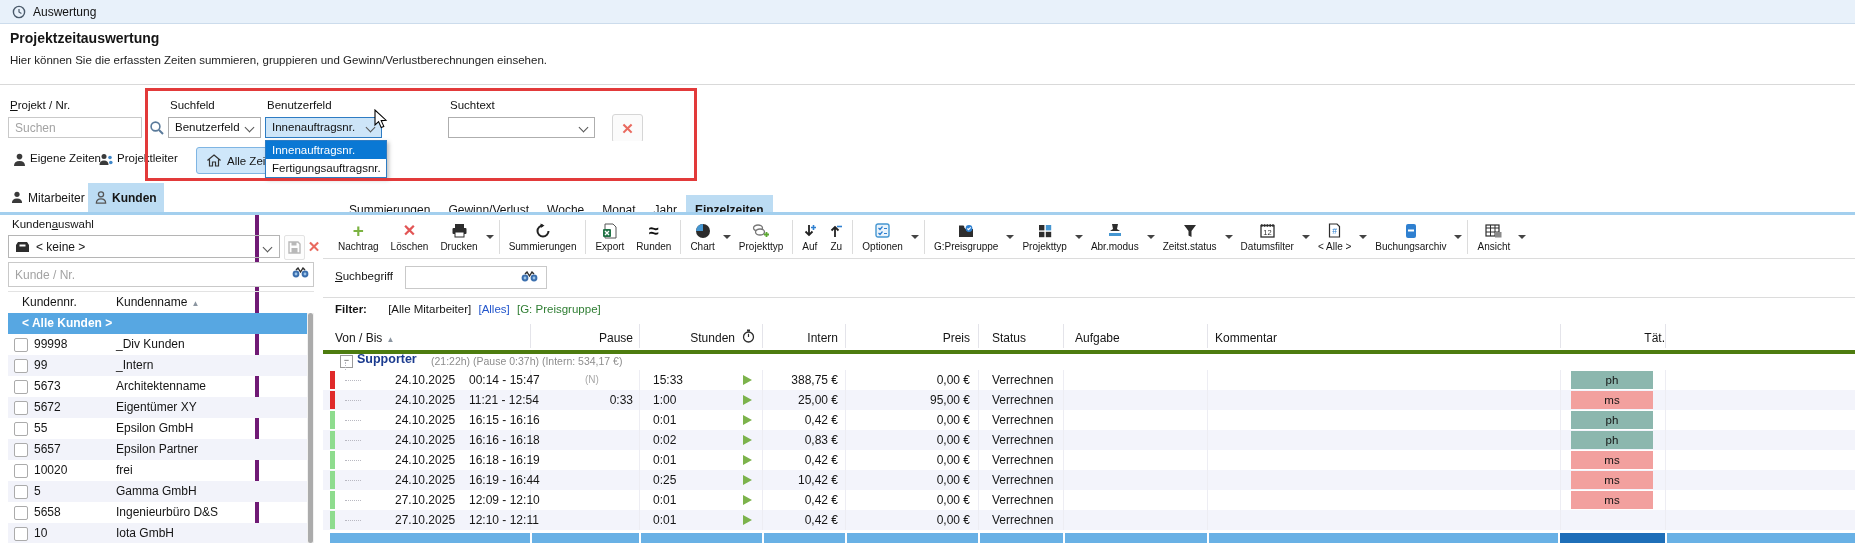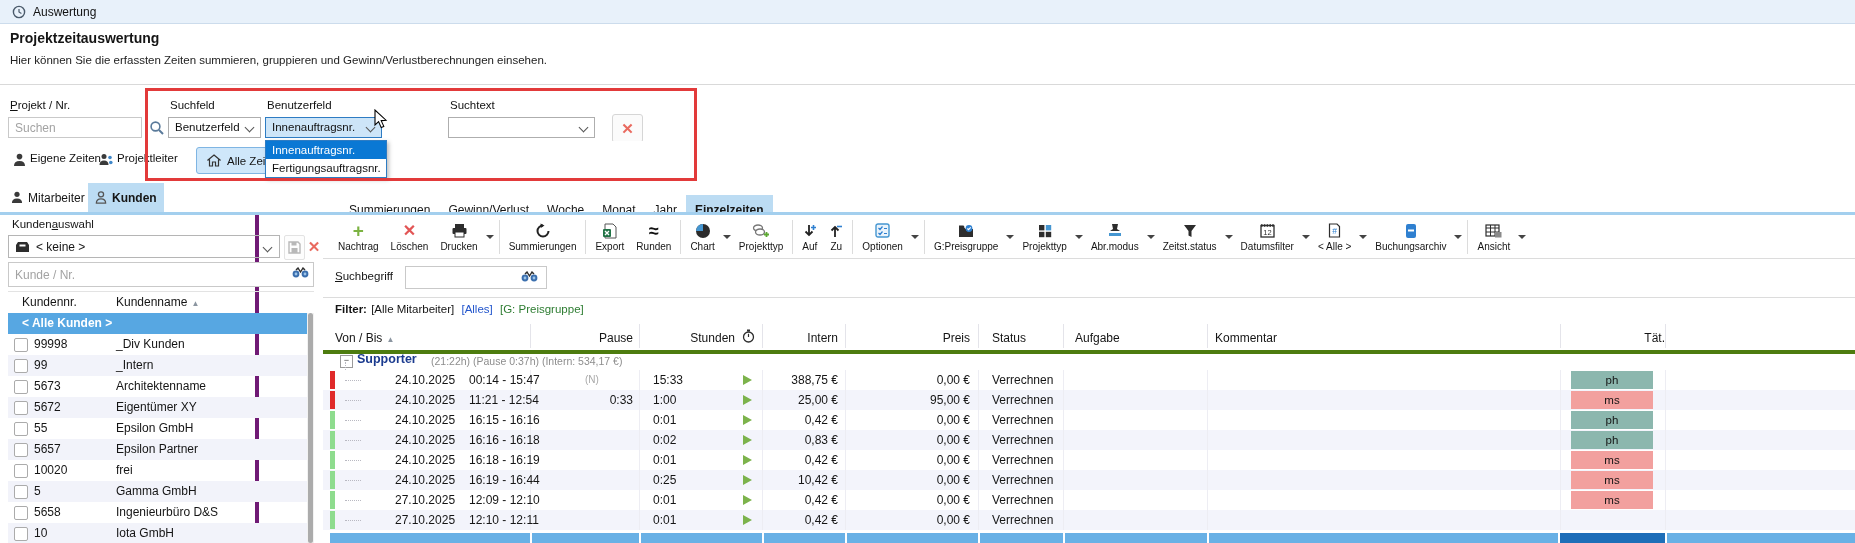--- a/index.html
+++ b/index.html
@@ -104,21 +104,21 @@
   .rx{font-size:16px;font-weight:bold;color:#e25555;line-height:1;}
   .approx{font-size:18px;font-weight:bold;color:#111;line-height:1;}
 
   .srow{position:absolute;left:0;top:44px;width:100%;height:38px;border-bottom:1px solid #dcdcdc;}
   .srow .lbl{position:absolute;left:12px;top:11px;font-size:11.5px;}
   .srow input{position:absolute;left:82px;top:7px;width:142px;height:23px;border:1px solid #c9c9c9;box-sizing:border-box;
               font-family:"Liberation Sans",sans-serif;font-size:12px;padding:0 24px 0 6px;}
   .srow .binoc{position:absolute;left:198px;top:12px;}
 
   .frow{position:absolute;left:12px;top:88px;font-size:11.5px;}
-  .frow b{margin-right:1px;}
+  .frow b{margin-right:18px;}
   .frow span{margin-right:4px;}
   .f-blue{color:#2255cc;}
   .f-green{color:#2e7d32;}
 
   .thead{position:absolute;left:0;top:107px;width:100%;height:28px;border-bottom:4px solid #4d7c0f;font-size:12px;}
   .thead .cell{position:absolute;top:6px;}
   .thead .vline{position:absolute;top:2px;height:24px;width:1px;background:#e4e4ea;}
   .grouprow{position:absolute;left:0;top:135px;width:100%;height:20px;}
   .treebox{position:absolute;left:17px;top:5px;width:11px;height:11px;border:1px solid #9a9a9a;background:#fff;
            font-size:9px;line-height:9px;text-align:center;color:#444;}

